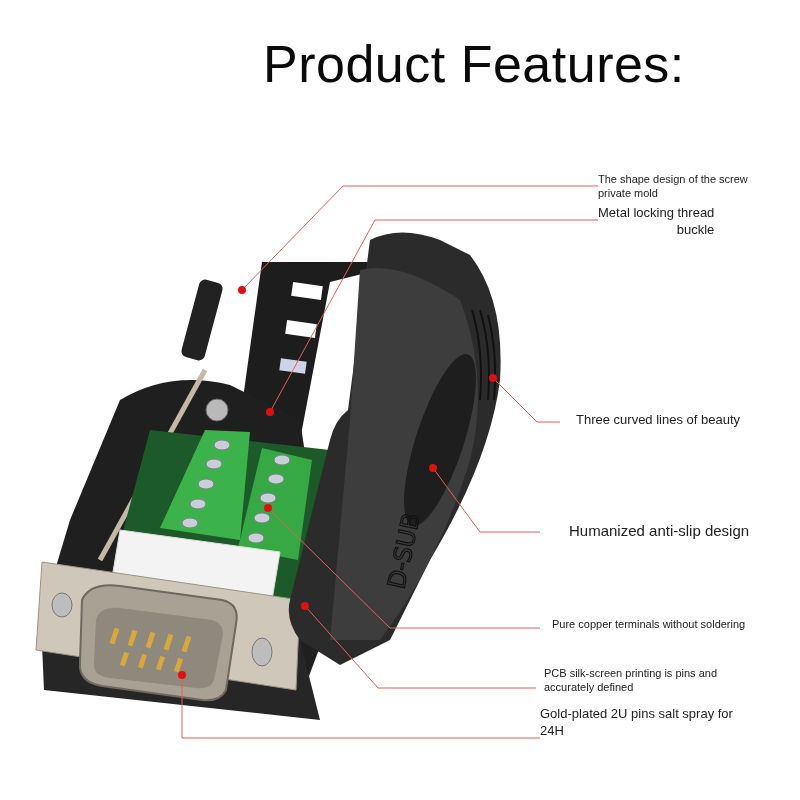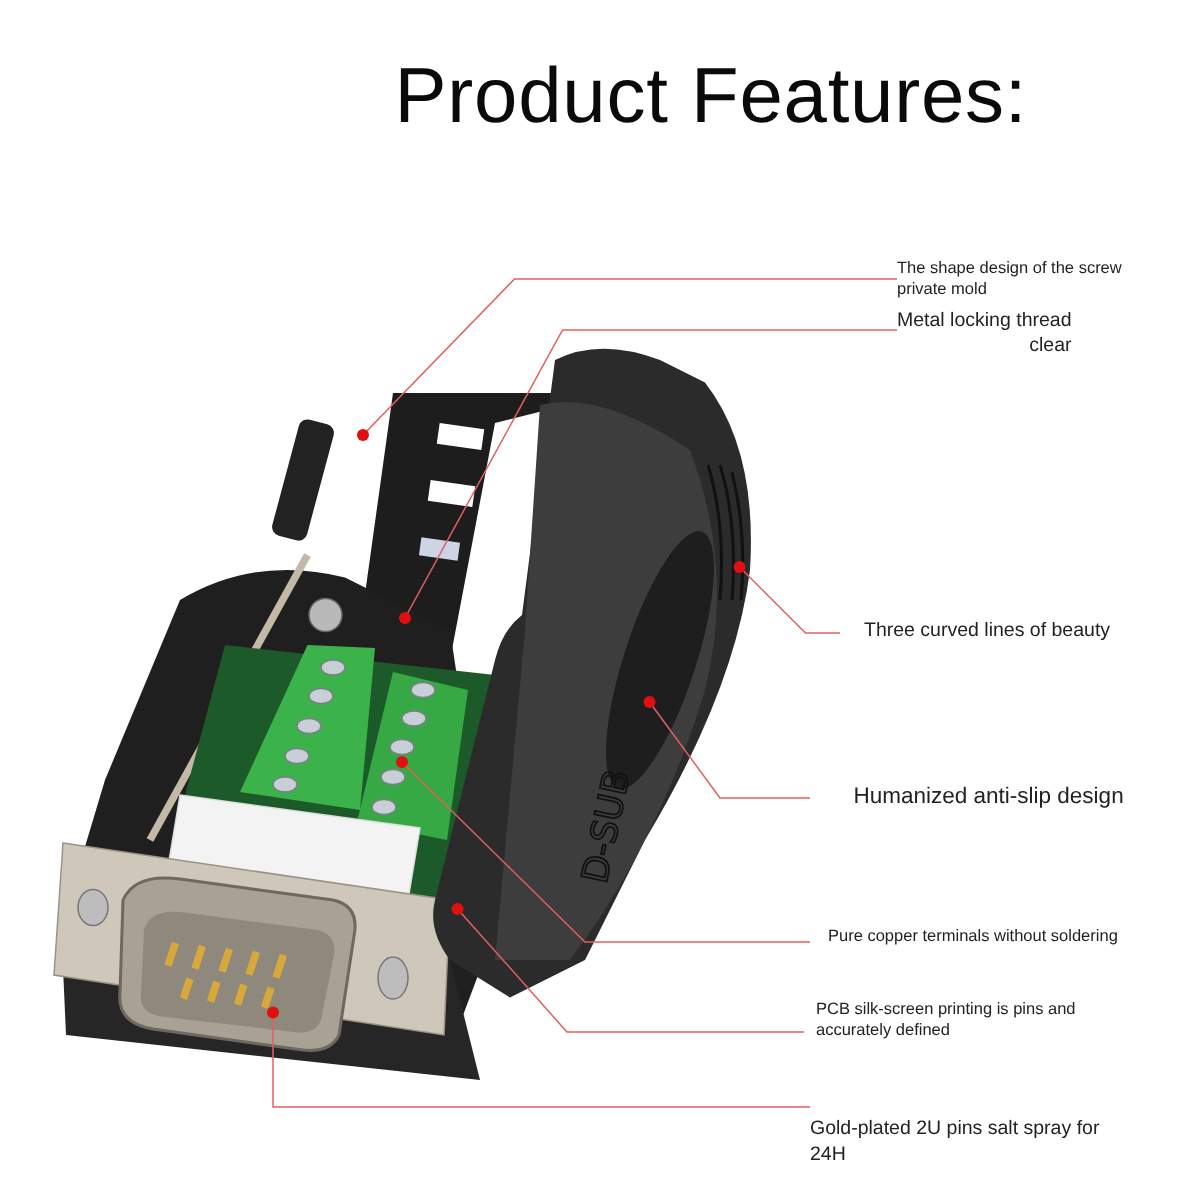--- a/index.html
+++ b/index.html
@@ -111,36 +111,36 @@
   </g>
 </svg>
 
 <div class="label lbl-sm" style="left:598px; top:172px;">
   <div>The shape design of the screw</div>
   <div>private mold</div>
 </div>
 
 <div class="label lbl-md" style="left:598px; top:205px;text-align:right;">
   <div>Metal locking thread</div>
-  <div>clear</div>
+  <div>buckle</div>
 </div>
 
 <div class="label lbl-md" style="left:576px; top:412px;">
   <div>Three curved lines of beauty</div>
 </div>
 
 <div class="label lbl-lg" style="left:557px; top:521px;margin-left:12px;">
   <div>Humanized anti-slip design</div>
 </div>
 
 <div class="label lbl-sm" style="left:552px; top:617px;">
   <div>Pure copper terminals without soldering</div>
 </div>
 
 <div class="label lbl-sm" style="left:544px; top:666px;">
   <div>PCB silk-screen printing is pins and</div>
   <div>accurately defined</div>
 </div>
 
-<div class="label lbl-md" style="left:540px; top:744px;">
+<div class="label lbl-md" style="left:540px; top:706px;">
   <div>Gold-plated 2U pins salt spray for</div>
   <div>24H</div>
 </div>
 
 </body></html>

